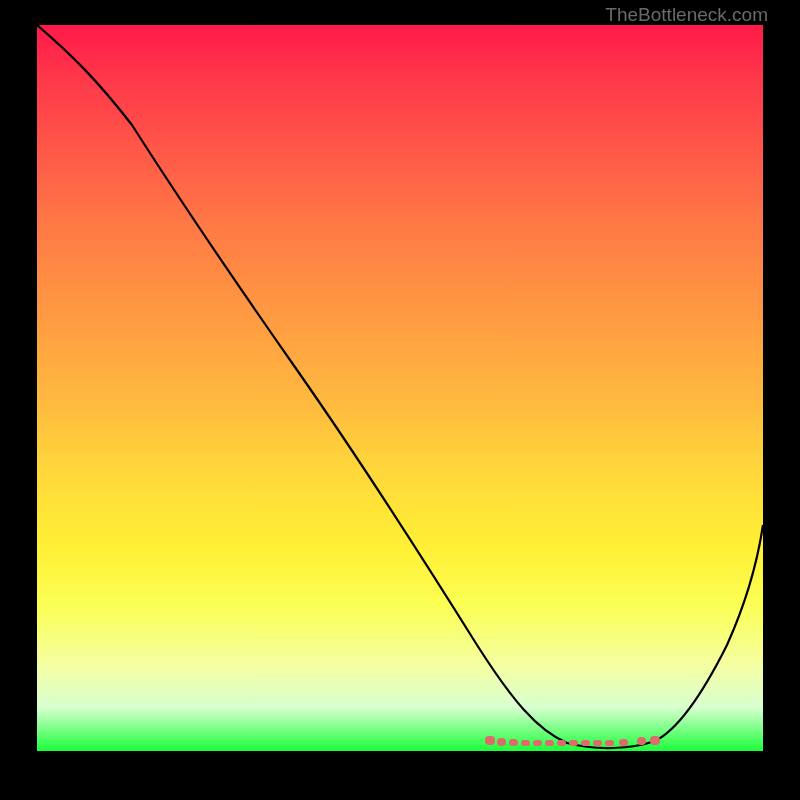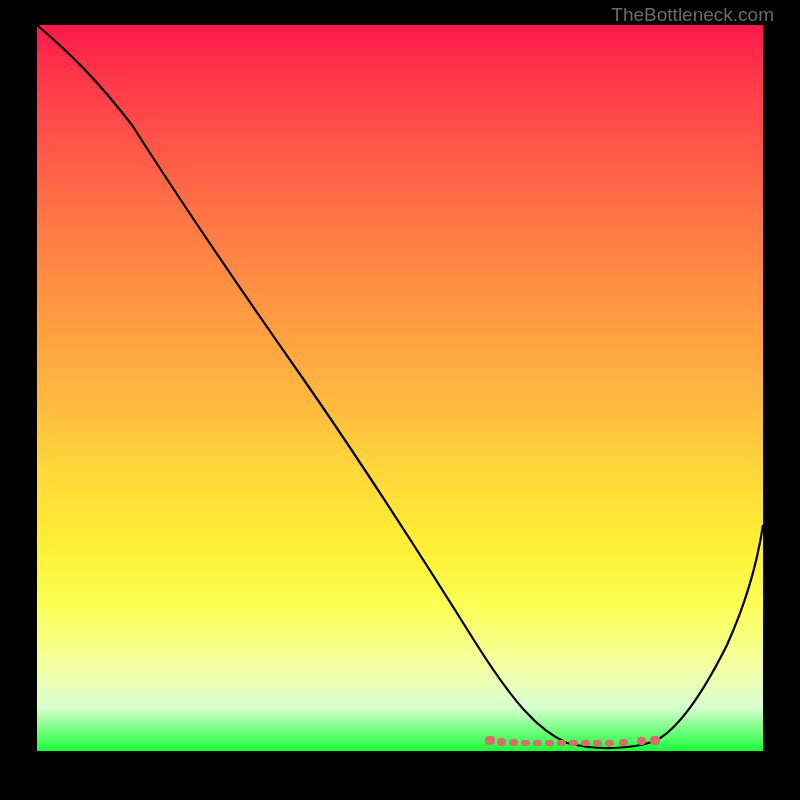--- a/index.html
+++ b/index.html
@@ -6,21 +6,21 @@
   body {
     width: 800px;
     height: 800px;
     background: #000;
     position: relative;
     font-family: Arial, sans-serif;
   }
   .watermark {
     position: absolute;
     top: 4px;
-    right: 26px;
+    right: 32px;
     color: #6a6a6a;
     font-size: 19px;
     font-weight: 500;
     z-index: 10;
   }
   .chart-area {
     position: absolute;
     left: 37px;
     top: 25px;
     width: 726px;

